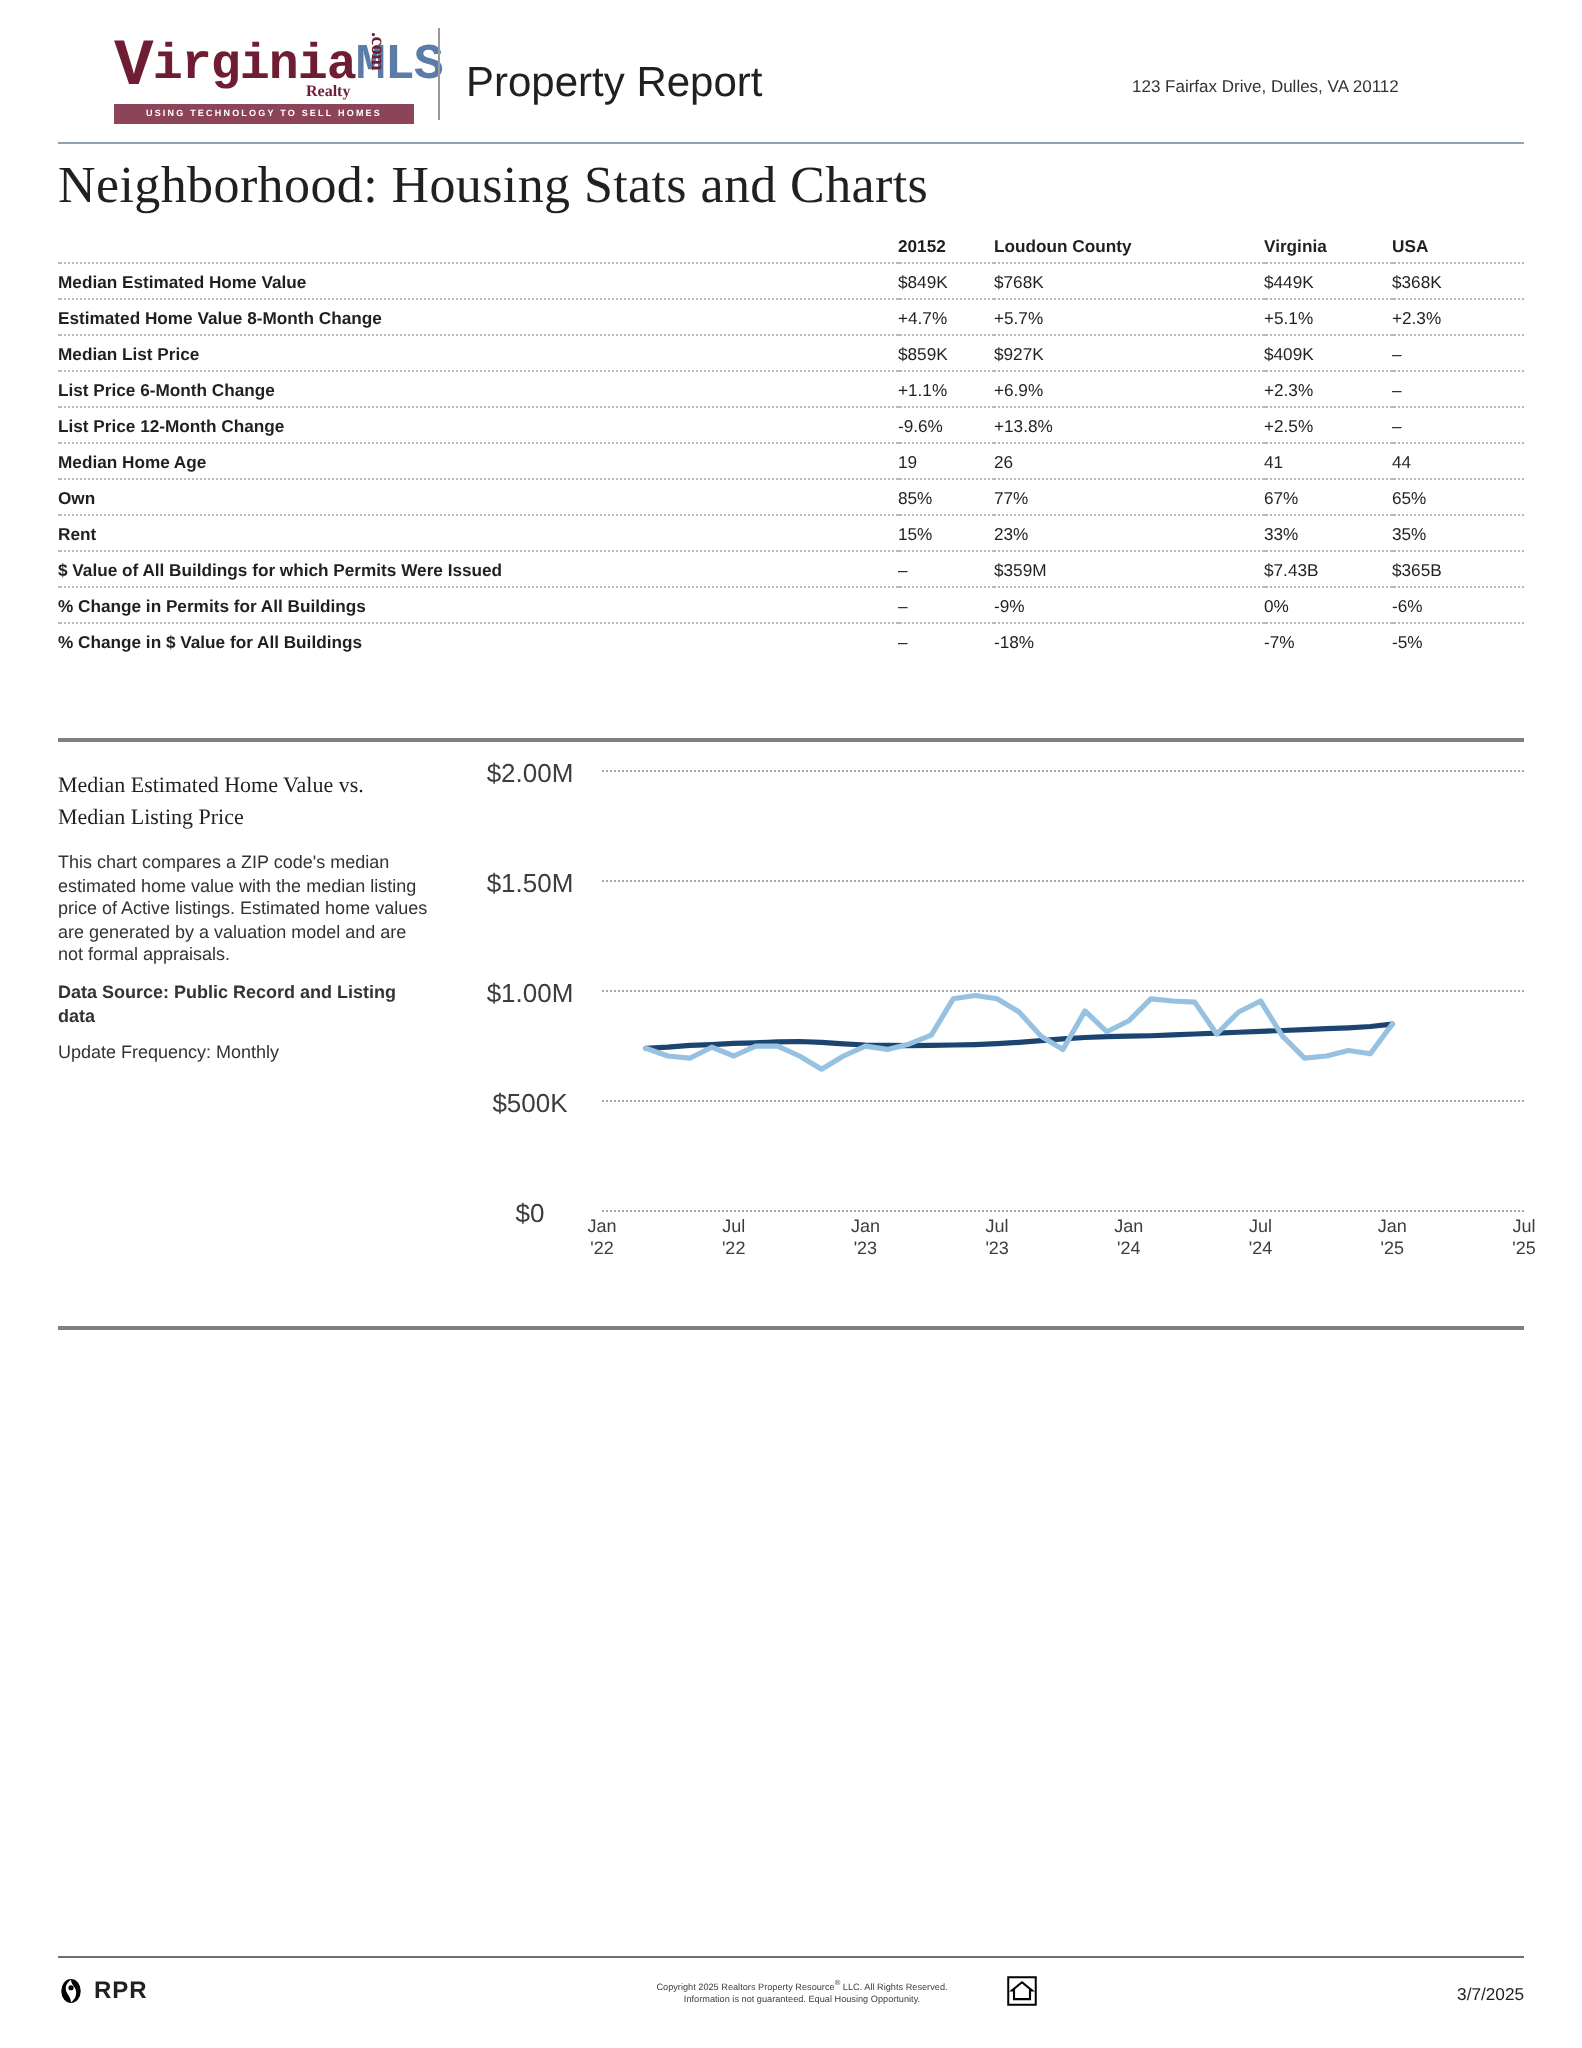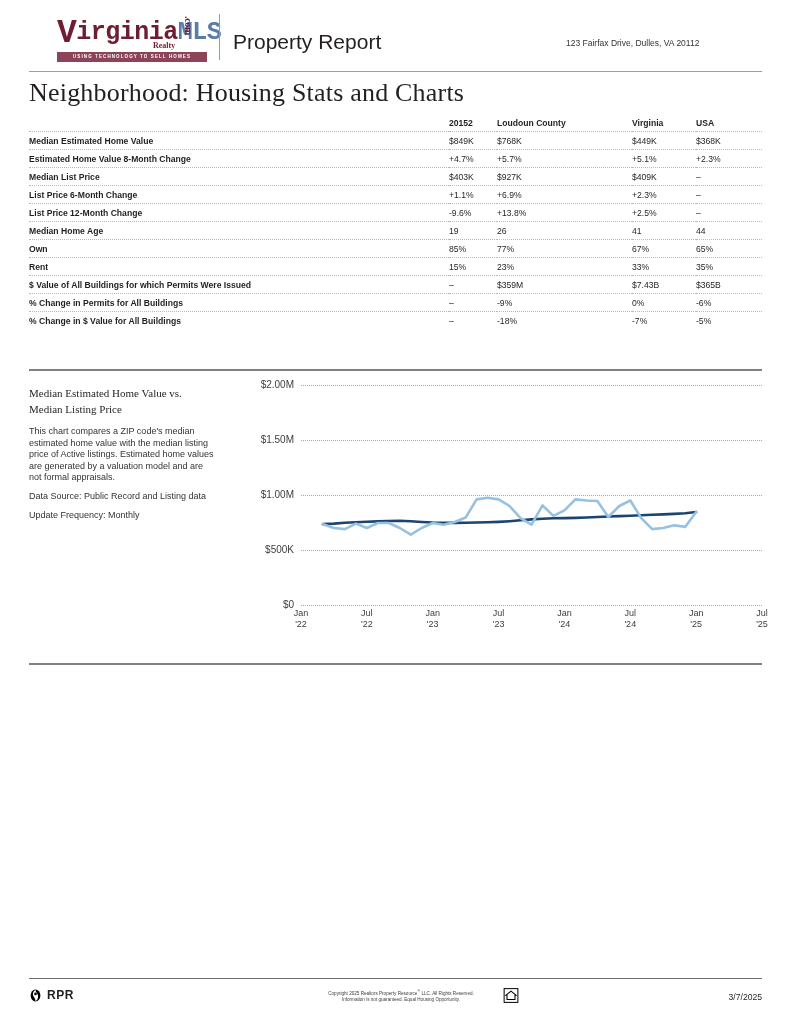--- a/index.html
+++ b/index.html
@@ -187,20 +187,21 @@
     color: #333;
     width: 186px;
     margin-bottom: 7px;
   }
   #chart-source {
     font-size: 9px;
     line-height: 11.6px;
     color: #333;
     width: 186px;
     margin-bottom: 7px;
+    font-weight: bold;
   }
   #chart-freq {
     font-size: 9px;
     line-height: 11.6px;
     color: #333;
     margin-bottom: 14px;
   }
   .legend-row {
     display: flex;
     align-items: center;
@@ -217,23 +218,23 @@
   }
 
   
   #plot-wrap {
     position: absolute;
     left: 207px; top: 0;
     width: 526px; height: 260px;
   }
   .ytick {
     position: absolute;
-    font-size: 10px;
+    font-size: 13px;
     color: #3d3d3d;
-    text-align: right;
+    text-align: center;
     width: 58px;
     left: 0;
   }
   .gridline {
     position: absolute;
     left: 65px;
     width: 461px;
     height: 0;
     border-top: 1px dotted #a8a8a8;
   }
@@ -339,21 +340,21 @@
       </tr>
       <tr>
         <td class="c-label">Estimated Home Value 8-Month Change</td>
         <td class="c-zip">+4.7%</td>
         <td class="c-county">+5.7%</td>
         <td class="c-state">+5.1%</td>
         <td class="c-usa">+2.3%</td>
       </tr>
       <tr>
         <td class="c-label">Median List Price</td>
-        <td class="c-zip">$403K</td>
+        <td class="c-zip">$859K</td>
         <td class="c-county">$927K</td>
         <td class="c-state">$409K</td>
         <td class="c-usa">–</td>
       </tr>
       <tr>
         <td class="c-label">List Price 6-Month Change</td>
         <td class="c-zip">+1.1%</td>
         <td class="c-county">+6.9%</td>
         <td class="c-state">+2.3%</td>
         <td class="c-usa">–</td>

